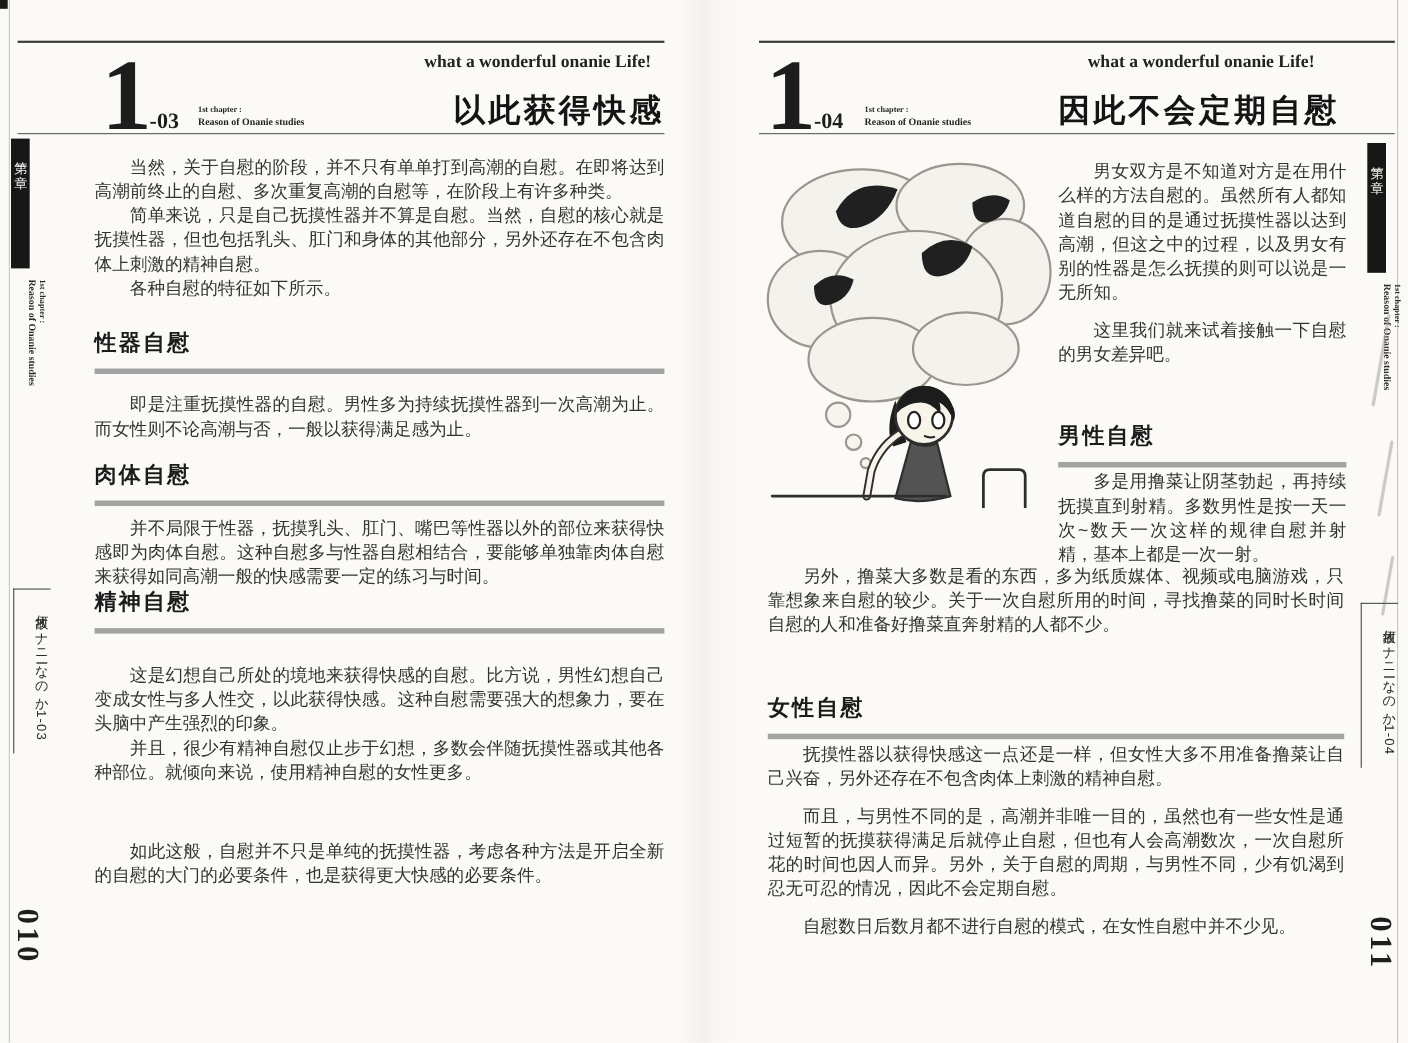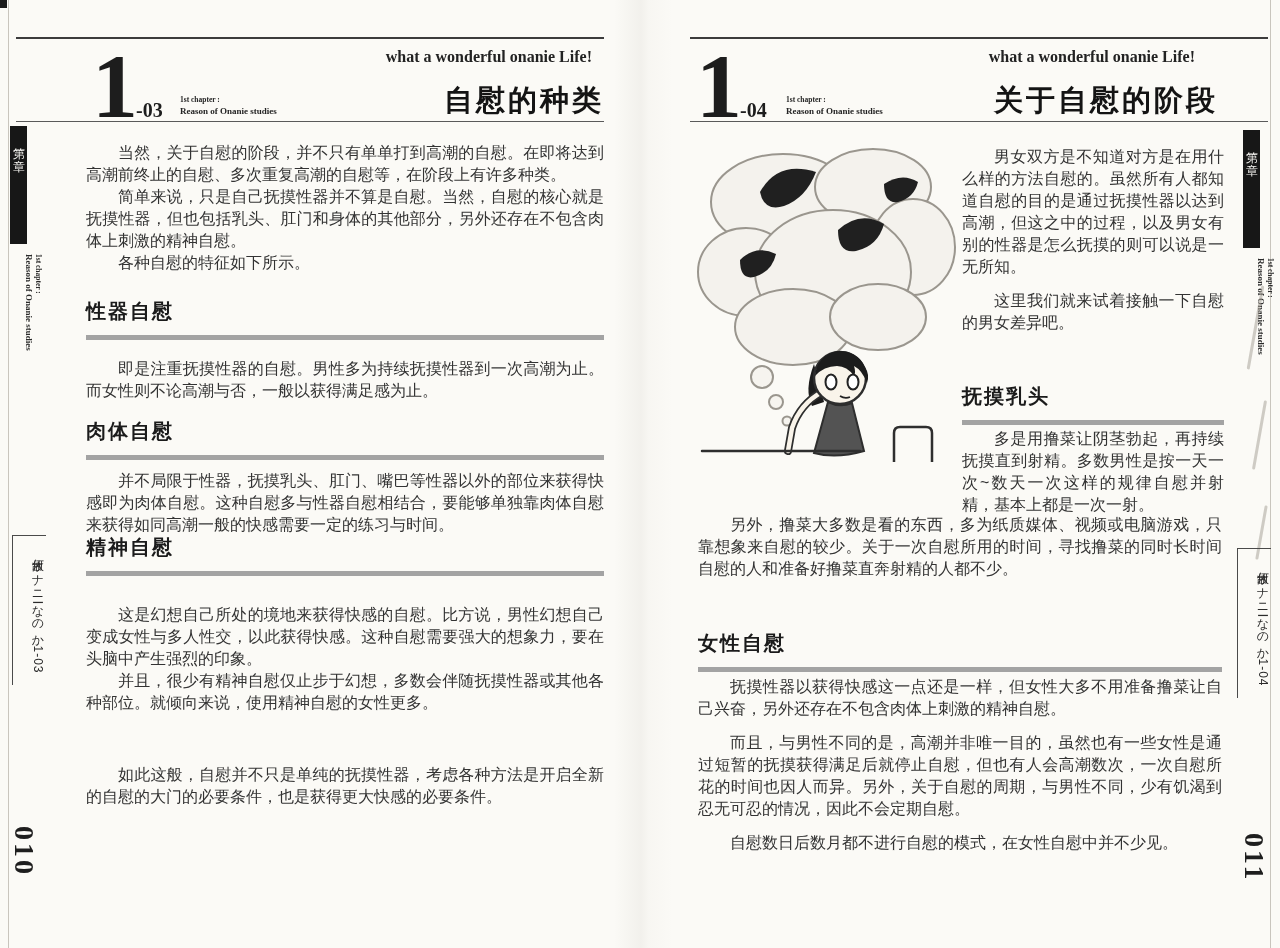--- a/index.html
+++ b/index.html
@@ -66,21 +66,21 @@
 
     <div class="hrule" style="left:16px;top:37px;width:588px;"></div>
     <div class="tagline" style="right:48px;top:48px;">what a wonderful onanie Life!</div>
 
     <div class="bignum" style="left:92px;top:52px;">1</div>
     <div class="numsuffix" style="left:136px;top:99px;">-03</div>
     <div class="chapsmall" style="left:180px;top:95px;">
       <div class="l1">1st chapter :</div>
       <div class="l2">Reason of Onanie studies</div>
     </div>
-    <div class="pgtitle" style="right:36px;top:81px;">自慰的种类</div>
+    <div class="pgtitle" style="right:36px;top:81px;">以此获得快感</div>
     <div class="hrule thin" style="left:16px;top:121px;width:588px;"></div>
 
     <div class="col" style="left:86px;top:142px;width:518px;">
       <p>当然，关于自慰的阶段，并不只有单单打到高潮的自慰。在即将达到高潮前终止的自慰、多次重复高潮的自慰等，在阶段上有许多种类。</p>
       <p>简单来说，只是自己抚摸性器并不算是自慰。当然，自慰的核心就是抚摸性器，但也包括乳头、肛门和身体的其他部分，另外还存在不包含肉体上刺激的精神自慰。</p>
       <p>各种自慰的特征如下所示。</p>
     </div>
 
     <div class="sechead" style="left:86px;top:298px;width:518px;">性器自慰</div>
     <div class="col" style="left:86px;top:358px;width:518px;">
@@ -115,21 +115,21 @@
 
     <div class="hrule" style="left:50px;top:37px;width:578px;"></div>
     <div class="tagline" style="right:85px;top:48px;">what a wonderful onanie Life!</div>
 
     <div class="bignum" style="left:56px;top:52px;">1</div>
     <div class="numsuffix" style="left:100px;top:99px;text-align:right;">-04</div>
     <div class="chapsmall" style="left:146px;top:95px;">
       <div class="l1">1st chapter :</div>
       <div class="l2">Reason of Onanie studies</div>
     </div>
-    <div class="pgtitle" style="right:62px;top:81px;">关于自慰的阶段</div>
+    <div class="pgtitle" style="right:62px;top:81px;">因此不会定期自慰</div>
     <div class="hrule thin" style="left:50px;top:121px;width:578px;"></div>
 
     <div class="illo" style="left:48px;top:132px;">
       <svg width="270" height="330" viewBox="0 0 270 330">
         <g fill="#f4f2ed" stroke="#9a968e" stroke-width="2">
           <ellipse cx="95" cy="70" rx="72" ry="48"></ellipse>
           <ellipse cx="185" cy="55" rx="58" ry="38"></ellipse>
           <ellipse cx="225" cy="115" rx="42" ry="48"></ellipse>
           <ellipse cx="58" cy="140" rx="48" ry="44"></ellipse>
           <ellipse cx="145" cy="140" rx="78" ry="62"></ellipse>
@@ -161,21 +161,21 @@
           <line x1="14" y1="319" x2="172" y2="319"></line>
         </g>
       </svg>
     </div>
 
     <div class="col" style="left:322px;top:146px;width:262px;">
       <p>男女双方是不知道对方是在用什么样的方法自慰的。虽然所有人都知道自慰的目的是通过抚摸性器以达到高潮，但这之中的过程，以及男女有别的性器是怎么抚摸的则可以说是一无所知。</p>
       <p class="gap">这里我们就来试着接触一下自慰的男女差异吧。</p>
     </div>
 
-    <div class="sechead" style="left:322px;top:383px;width:262px;">抚摸乳头</div>
+    <div class="sechead" style="left:322px;top:383px;width:262px;">男性自慰</div>
     <div class="col" style="left:322px;top:428px;width:262px;">
       <p>多是用撸菜让阴茎勃起，再持续抚摸直到射精。多数男性是按一天一次~数天一次这样的规律自慰并射精，基本上都是一次一射。</p>
     </div>
 
     <div class="col" style="left:58px;top:514px;width:524px;">
       <p>另外，撸菜大多数是看的东西，多为纸质媒体、视频或电脑游戏，只靠想象来自慰的较少。关于一次自慰所用的时间，寻找撸菜的同时长时间自慰的人和准备好撸菜直奔射精的人都不少。</p>
     </div>
 
     <div class="sechead" style="left:58px;top:630px;width:524px;">女性自慰</div>
     <div class="col" style="left:58px;top:676px;width:524px;">

